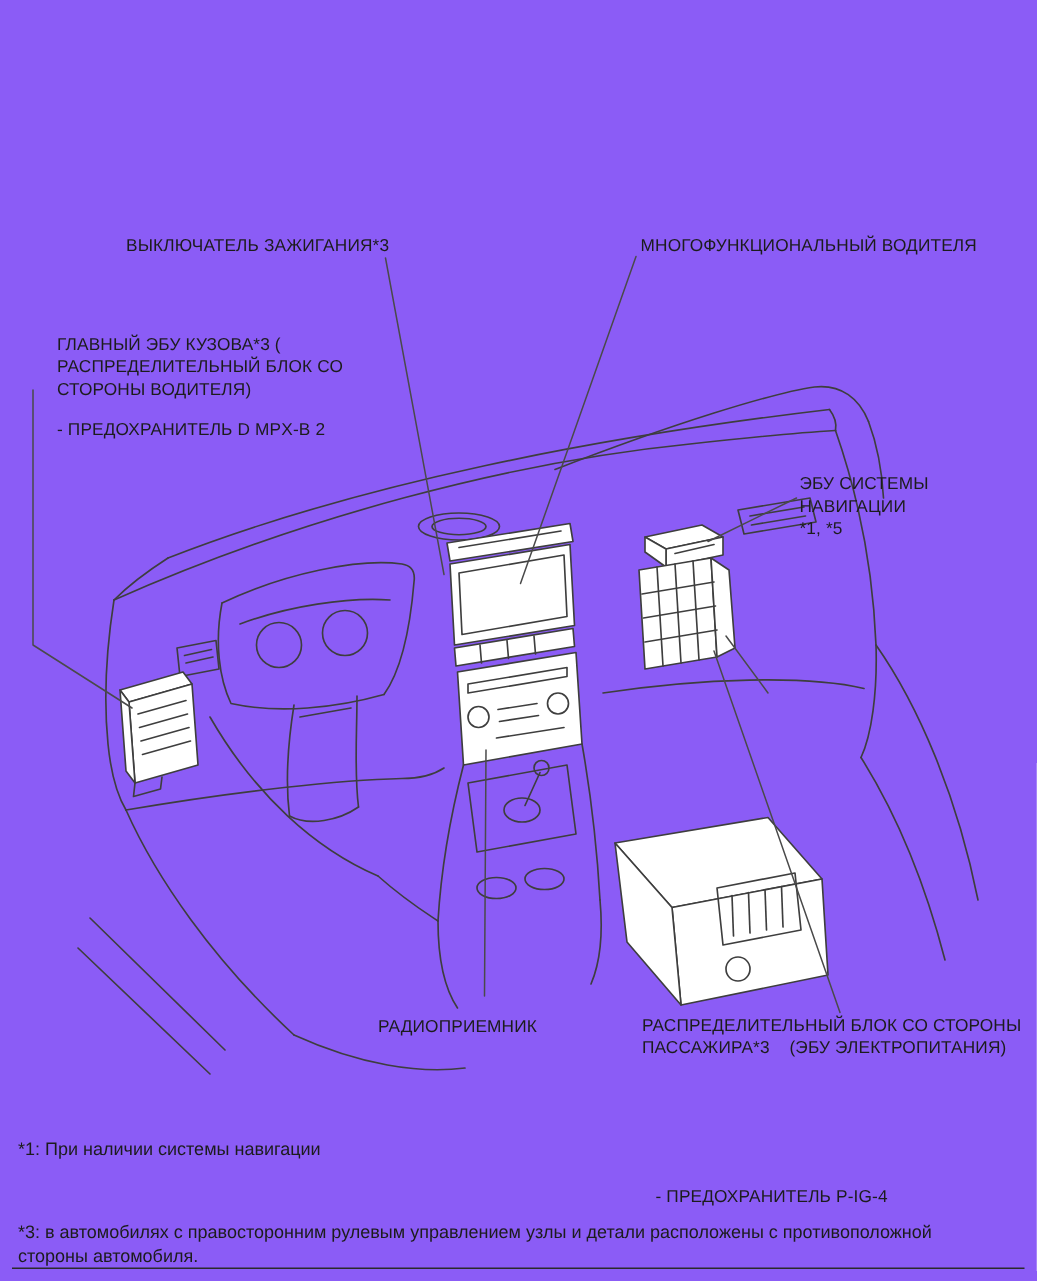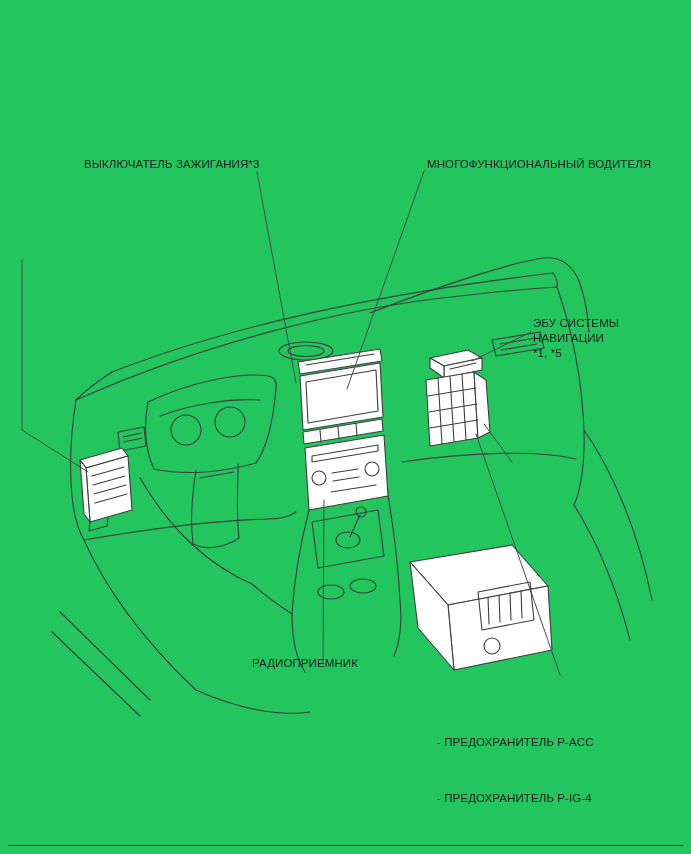--- a/index.html
+++ b/index.html
@@ -2,21 +2,21 @@
 <html><head>
 <meta charset="utf-8">
 <style>
   * { box-sizing: border-box; }
   html, body { margin: 0; padding: 0; }
   body { background: #ffffff; }
   .page {
     position: relative;
     width: 691px;
     height: 854px;
-    background: #22c55e;
+    background: #8b5cf6;
     overflow: hidden;
     font-family: "Liberation Sans", "DejaVu Sans", sans-serif;
     color: #1c1c1c;
   }
   .art { position: absolute; left: 0; top: 0; }
   .callout {
     position: absolute;
     font-size: 11.5px;
     line-height: 1.32;
     white-space: pre-wrap;
@@ -172,32 +172,40 @@
         <path d="M323,664 L324,500"></path>
         <path d="M560,675 L476,434"></path>
       </g>
     </g>
   </svg>
 
   <div class="callout" style="left:84px;top:157px">ВЫКЛЮЧАТЕЛЬ ЗАЖИГАНИЯ*3</div>
 
   <div class="callout" style="left:427px;top:157px">МНОГОФУНКЦИОНАЛЬНЫЙ ВОДИТЕЛЯ</div>
 
-
+  <div class="callout" style="left:38px;top:223px">ГЛАВНЫЙ ЭБУ КУЗОВА*3 (
+РАСПРЕДЕЛИТЕЛЬНЫЙ БЛОК СО
+СТОРОНЫ ВОДИТЕЛЯ)</div>
+
+  <div class="callout" style="left:38px;top:280px">- ПРЕДОХРАНИТЕЛЬ D MPX-B 2</div>
 
   <div class="callout" style="left:533px;top:316px">ЭБУ СИСТЕМЫ НАВИГАЦИИ
 *1, *5</div>
 
 
-  <div class="callout" style="left:252px;top:656px">РАДИОПРИЕМНИК</div>
-
-
-  <div class="callout" style="left:437px;top:735px">- ПРЕДОХРАНИТЕЛЬ P-ACC</div>
+  <div class="callout" style="left:252px;top:678px">РАДИОПРИЕМНИК</div>
+
+  <div class="callout" style="left:428px;top:677px">РАСПРЕДЕЛИТЕЛЬНЫЙ БЛОК СО СТОРОНЫ
+ПАССАЖИРА*3    (ЭБУ ЭЛЕКТРОПИТАНИЯ)</div>
+
 
 
   <div class="callout" style="left:437px;top:791px">- ПРЕДОХРАНИТЕЛЬ P-IG-4</div>
 
-
-
+  <div class="footnote" style="left:12px;top:759px">*1: При наличии системы навигации</div>
+
+
+  <div class="footnote" style="left:12px;top:814px;width:672px">*3: в автомобилях с правосторонним рулевым управлением узлы и детали расположены с противоположной
+стороны автомобиля.</div>
 
   <div class="rule"></div>
 
 </div>
 
 </body></html>

